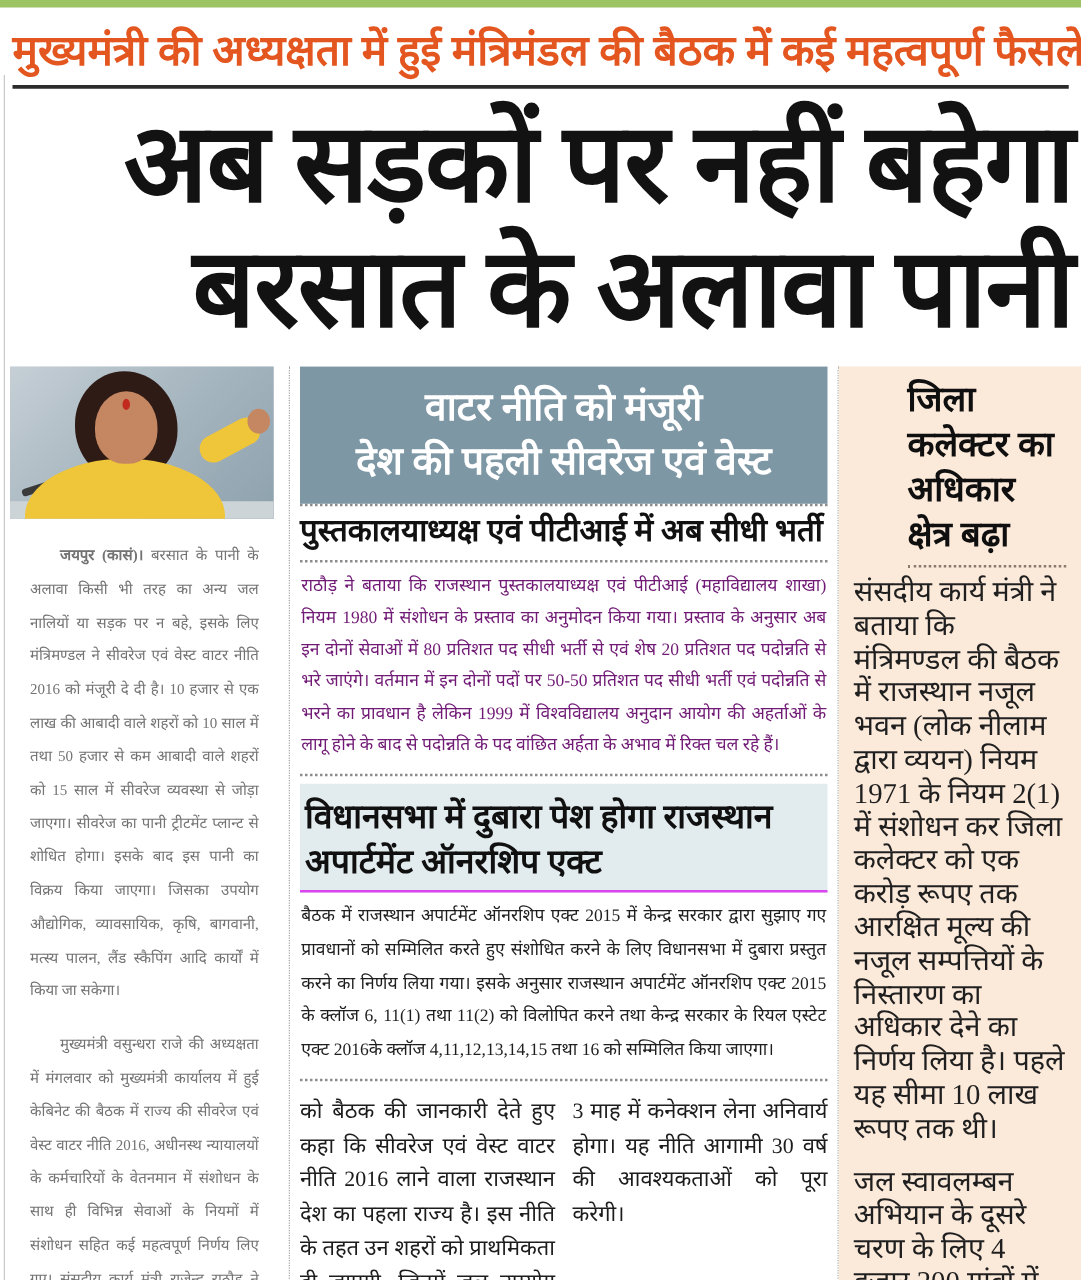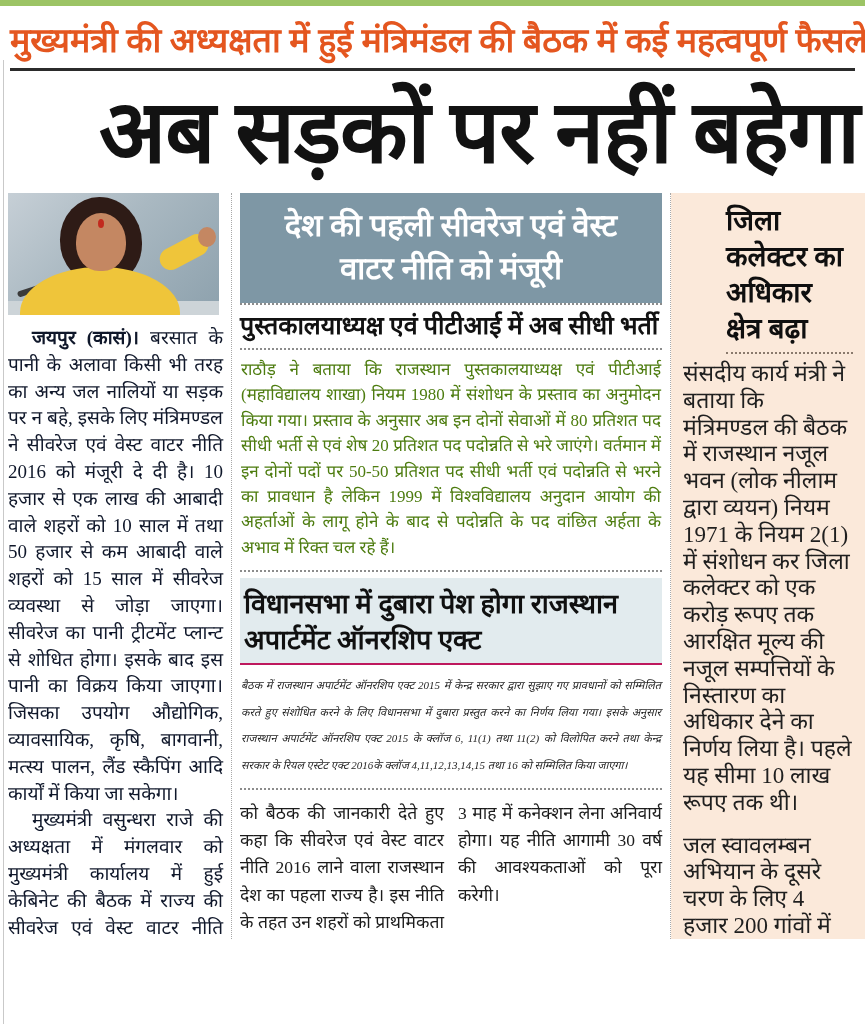--- a/index.html
+++ b/index.html
@@ -62,25 +62,25 @@
   .photo .table-edge{position:absolute;left:0;bottom:0;width:100%;height:14px;background:#cdd4d8;}
   .photo .hair{position:absolute;left:52px;top:4px;width:82px;height:88px;background:#2e1b16;border-radius:48% 52% 46% 50%;}
   .photo .face{position:absolute;left:68px;top:20px;width:50px;height:58px;background:#c48762;border-radius:50% 50% 46% 46%;}
   .photo .bindi{position:absolute;left:90px;top:26px;width:6px;height:9px;background:#c22a1e;border-radius:50%;}
   .photo .saree{position:absolute;left:12px;top:74px;width:160px;height:56px;background:#efc53a;border-radius:55% 55% 0 0 / 90% 90% 0 0;}
   .photo .arm{position:absolute;left:150px;top:48px;width:52px;height:22px;background:#efc53a;border-radius:12px;transform:rotate(-28deg);}
   .photo .hand{position:absolute;left:190px;top:34px;width:18px;height:20px;background:#c48762;border-radius:50%;}
   .photo .mic{position:absolute;left:8px;top:88px;width:70px;height:6px;background:#3a3a3a;transform:rotate(-18deg);border-radius:3px;}
   .photo .mic-head{position:absolute;left:70px;top:68px;width:12px;height:12px;background:#222;border-radius:50%;}
   .col-left p{
-    margin:0;
-    font-size:19px;
+    margin:16px;
+    font-size:12px;
     line-height:26.8px;
     text-align:justify;
-    color:#0f172a;
+    color:#737373;
     text-indent:24px;
   }
   .col-left p b{font-weight:800;}
   
   .col-mid{
     width:422px;
     padding:0 8px;
     border-left:1px dotted #a8a8a8;
     border-right:1px dotted #a8a8a8;
     overflow:hidden;
@@ -99,45 +99,44 @@
     border-bottom:2px dotted #8c8c8c;
     font-weight:800;
     font-size:25px;
     line-height:25px;
     text-align:left;
     color:#111;
     padding:8px 0 10px 0;
     white-space:nowrap;
   }
   .mid-sec1-body{
-    font-size:17px;
+    font-size:14px;
     line-height:25.4px;
     text-align:justify;
-    color:#4d7c0f;
+    color:#701a75;
     padding:7px 1px 10px 1px;
     border-bottom:2px dotted #8c8c8c;
   }
   .mid-sec2-head{
     background:#e2ebee;
     font-weight:800;
     font-size:27px;
     line-height:36px;
     color:#101010;
     padding:8px 6px 5px 4px;
-    border-bottom:2px solid #be185d;
+    border-bottom:2px solid #d946ef;
     margin-top:6px;
   }
   .mid-sec2-body{
-    font-size:11px;
+    font-size:14px;
     line-height:26.6px;
     text-align:justify;
     color:#1e1e1e;
     padding:7px 1px 9px 1px;
     border-bottom:2px dotted #8c8c8c;
-    font-style:italic;
   }
   .mid-bottom{
     display:flex;
     gap:14px;
     padding-top:10px;
   }
   .mid-bottom .subcol{
     flex:1;
     font-size:17.5px;
     line-height:27.4px;
@@ -173,20 +172,21 @@
 <body>
 
 <div class="page">
   <div class="page-edge"></div>
   <div class="green-strip"></div>
 
   <div class="strap">मुख्यमंत्री की अध्यक्षता में हुई मंत्रिमंडल की बैठक में कई महत्वपूर्ण फैसले</div>
 
   <div class="headline">
     <div>अब सड़कों पर नहीं बहेगा</div>
+    <div>बरसात के अलावा पानी</div>
   </div>
 
   <div class="columns">
 
     <div class="col-left">
       <div class="photo">
         <div class="table-edge"></div>
         <div class="mic"></div>
         <div class="mic-head"></div>
         <div class="hair"></div>
@@ -195,22 +195,22 @@
         <div class="hand"></div>
         <div class="face"></div>
         <div class="bindi"></div>
       </div>
       <p><b>जयपुर (कासं)।</b> <span>बरसात के पानी के अलावा किसी भी तरह का अन्य जल नालियों या सड़क पर न बहे, इसके लिए मंत्रिमण्डल ने सीवरेज एवं वेस्ट वाटर नीति 2016 को मंजूरी दे दी है। 10 हजार से एक लाख की आबादी वाले शहरों को 10 साल में तथा 50 हजार से कम आबादी वाले शहरों को 15 साल में सीवरेज व्यवस्था से जोड़ा जाएगा। सीवरेज का पानी ट्रीटमेंट प्लान्ट से शोधित होगा। इसके बाद इस पानी का विक्रय किया जाएगा। जिसका उपयोग औद्योगिक, व्यावसायिक, कृषि, बागवानी, मत्स्य पालन, लैंड स्कैपिंग आदि कार्यों में किया जा सकेगा।</span></p>
       <p class="indented">मुख्यमंत्री वसुन्धरा राजे की अध्यक्षता में मंगलवार को मुख्यमंत्री कार्यालय में हुई केबिनेट की बैठक में राज्य की सीवरेज एवं वेस्ट वाटर नीति 2016, अधीनस्थ न्यायालयों के कर्मचारियों के वेतनमान में संशोधन के साथ ही विभिन्न सेवाओं के नियमों में संशोधन सहित कई महत्वपूर्ण निर्णय लिए गए। संसदीय कार्य मंत्री राजेन्द्र राठौड़ ने मंत्रालयिक भवन में मीडियाकर्मियों</p>
     </div>
 
     <div class="col-mid">
       <div class="blue-box">
+        <div>वाटर नीति को मंजूरी</div>
         <div>देश की पहली सीवरेज एवं वेस्ट</div>
-        <div>वाटर नीति को मंजूरी</div>
       </div>
 
       <div class="mid-sec1-head">पुस्तकालयाध्यक्ष एवं पीटीआई में अब सीधी भर्ती</div>
       <div class="mid-sec1-body">राठौड़ ने बताया कि राजस्थान पुस्तकालयाध्यक्ष एवं पीटीआई (महाविद्यालय शाखा) नियम 1980 में संशोधन के प्रस्ताव का अनुमोदन किया गया। प्रस्ताव के अनुसार अब इन दोनों सेवाओं में 80 प्रतिशत पद सीधी भर्ती से एवं शेष 20 प्रतिशत पद पदोन्नति से भरे जाएंगे। वर्तमान में इन दोनों पदों पर 50-50 प्रतिशत पद सीधी भर्ती एवं पदोन्नति से भरने का प्रावधान है लेकिन 1999 में विश्वविद्यालय अनुदान आयोग की अहर्ताओं के लागू होने के बाद से पदोन्नति के पद वांछित अर्हता के अभाव में रिक्त चल रहे हैं।</div>
 
       <div class="mid-sec2-head">विधानसभा में दुबारा पेश होगा राजस्थान अपार्टमेंट ऑनरशिप एक्ट</div>
       <div class="mid-sec2-body">बैठक में राजस्थान अपार्टमेंट ऑनरशिप एक्ट 2015 में केन्द्र सरकार द्वारा सुझाए गए प्रावधानों को सम्मिलित करते हुए संशोधित करने के लिए विधानसभा में दुबारा प्रस्तुत करने का निर्णय लिया गया। इसके अनुसार राजस्थान अपार्टमेंट ऑनरशिप एक्ट 2015 के क्लॉज 6, 11(1) तथा 11(2) को विलोपित करने तथा केन्द्र सरकार के रियल एस्टेट एक्ट 2016के क्लॉज 4,11,12,13,14,15 तथा 16 को सम्मिलित किया जाएगा।</div>
 
       <div class="mid-bottom">
         <div class="subcol">

